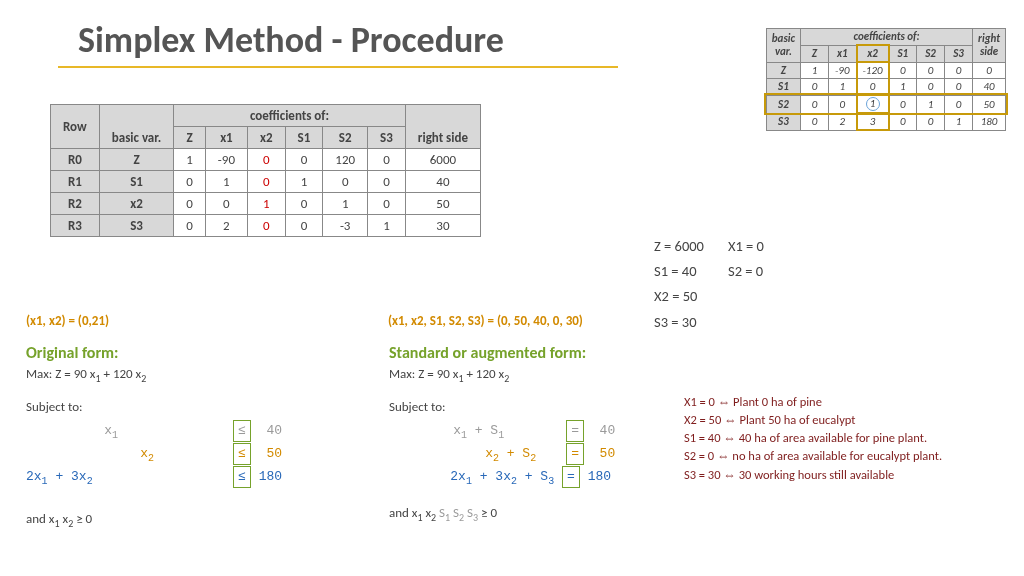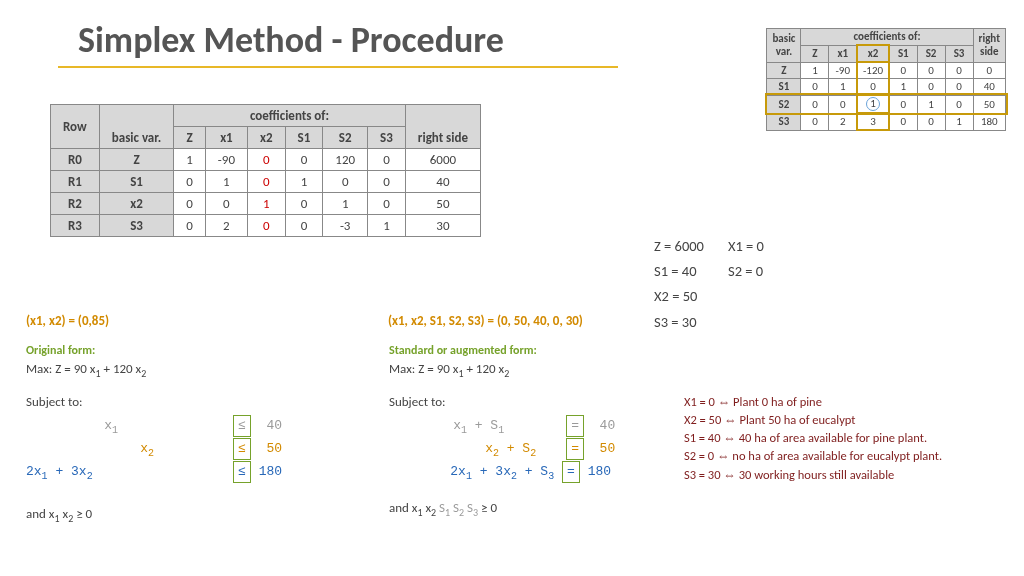--- a/index.html
+++ b/index.html
@@ -3,21 +3,21 @@
 <meta charset="utf-8">
 <style>
   * { box-sizing: border-box; }
   body { margin:0; padding:0; background:#fff; font-family:"Calibri","Segoe UI",sans-serif; color:#444; width:1024px; height:576px; position:relative; overflow:hidden; }
   .slide { width:100%; height:100%; position:relative; padding:0 18px; }
   .title { font-size:36px; font-weight:700; color:#555; margin:18px 0 0 60px; }
   .hr { border-top:2px solid #e8b828; width:560px; margin:4px 0 0 40px; }
 
   
   table.tr-table { border-collapse:collapse; position:absolute; top:10px; right:18px; font-size:11px; }
-  table.tr-table th, table.tr-table td { border:1px solid #888; padding:1px 5px; text-align:center; min-width:28px; }
+  table.tr-table th, table.tr-table td { border:1px solid #888; padding:1px 5px; text-align:center; min-width:28px;font-style:italic; }
   table.tr-table th { background:#d8d8d8; font-weight:bold; }
   .hdr { background:#d8d8d8; font-weight:bold; }
   .circled { display:inline-block; border:1.5px solid #6aa3d9; border-radius:50%; width:14px; height:14px; line-height:11px; }
 
   
   table.main-table { border-collapse:collapse; font-size:13px; margin-top:36px; margin-left:32px; }
   table.main-table th, table.main-table td { border:1px solid #888; padding:3px 12px; text-align:center; }
   table.main-table th { background:#d8d8d8; font-weight:bold; }
   .red { color:#c00; }
 
@@ -28,21 +28,21 @@
   
   .pt-line { position:absolute; left:26px; top:295px; color:#d28a00; font-weight:600; font-size:13px; }
   .pt-line2 { position:absolute; left:388px; top:295px; color:#d28a00; font-weight:700; font-size:13px; }
 
   
   .forms { position:absolute; top:325px; left:26px; font-size:13px; width:980px; }
   .col { display:inline-block; vertical-align:top; }
   .colA { width:360px; }
   .colB { width:292px; margin-left:0; }
   .colC { width:320px; font-size:12.5px; }
-  .lbl { color:#76a22b; font-weight:600; font-size:12px; }
+  .lbl { color:#76a22b; font-weight:600; font-size:16px; }
   .sub { font-size:10px; vertical-align:sub; }
   .gray { color:#9a9a9a; }
   .orange { color:#d28a00; }
   .blue { color:#2868b8; }
   .boxcol { display:inline-block; border:1.5px solid #76a22b; padding:0 4px; text-align:center; }
   .rel { position:relative; }
   .constraints { line-height:1.55; margin:6px 0;font-family:Liberation Mono, monospace; }
   .interp { color:#7f1d1d; line-height:1.45; }
 </style>
 </head>
@@ -189,21 +189,21 @@
             <td></td>
           </tr>
     <tr>
             <td>S3 = 30</td>
             <td></td>
           </tr>
         </tbody>
       </table>
   </div>
 
-  <div class="pt-line">(x1, x2) = (0,85)</div>
+  <div class="pt-line">(x1, x2) = (0,21)</div>
   <div class="pt-line2">(x1, x2, S1, S2, S3) = (0, 50, 40, 0, 30)</div>
 
   <div class="forms">
     <div class="col colA">
       <div class="lbl">Original form:</div>
       <div style="margin-top:4px"><span>Max:    Z = 90 x</span><span class="sub">1</span><span> + 120 x</span><span class="sub">2</span></div>
       <div style="margin-top:14px">Subject to:</div>
       <div class="constraints rel">
         <div><span style="display:inline-block;width:92px;text-align:right" class="gray"><span>x</span><span class="sub">1</span></span><span style="display:inline-block;width:115px"></span><span class="boxcol gray">≤</span>&nbsp;&nbsp;<span class="gray">40</span></div>
         <div><span style="display:inline-block;width:128px;text-align:right" class="orange"><span>x</span><span class="sub">2</span></span><span style="display:inline-block;width:79px"></span><span class="boxcol orange">≤</span>&nbsp;&nbsp;<span class="orange">50</span></div>

